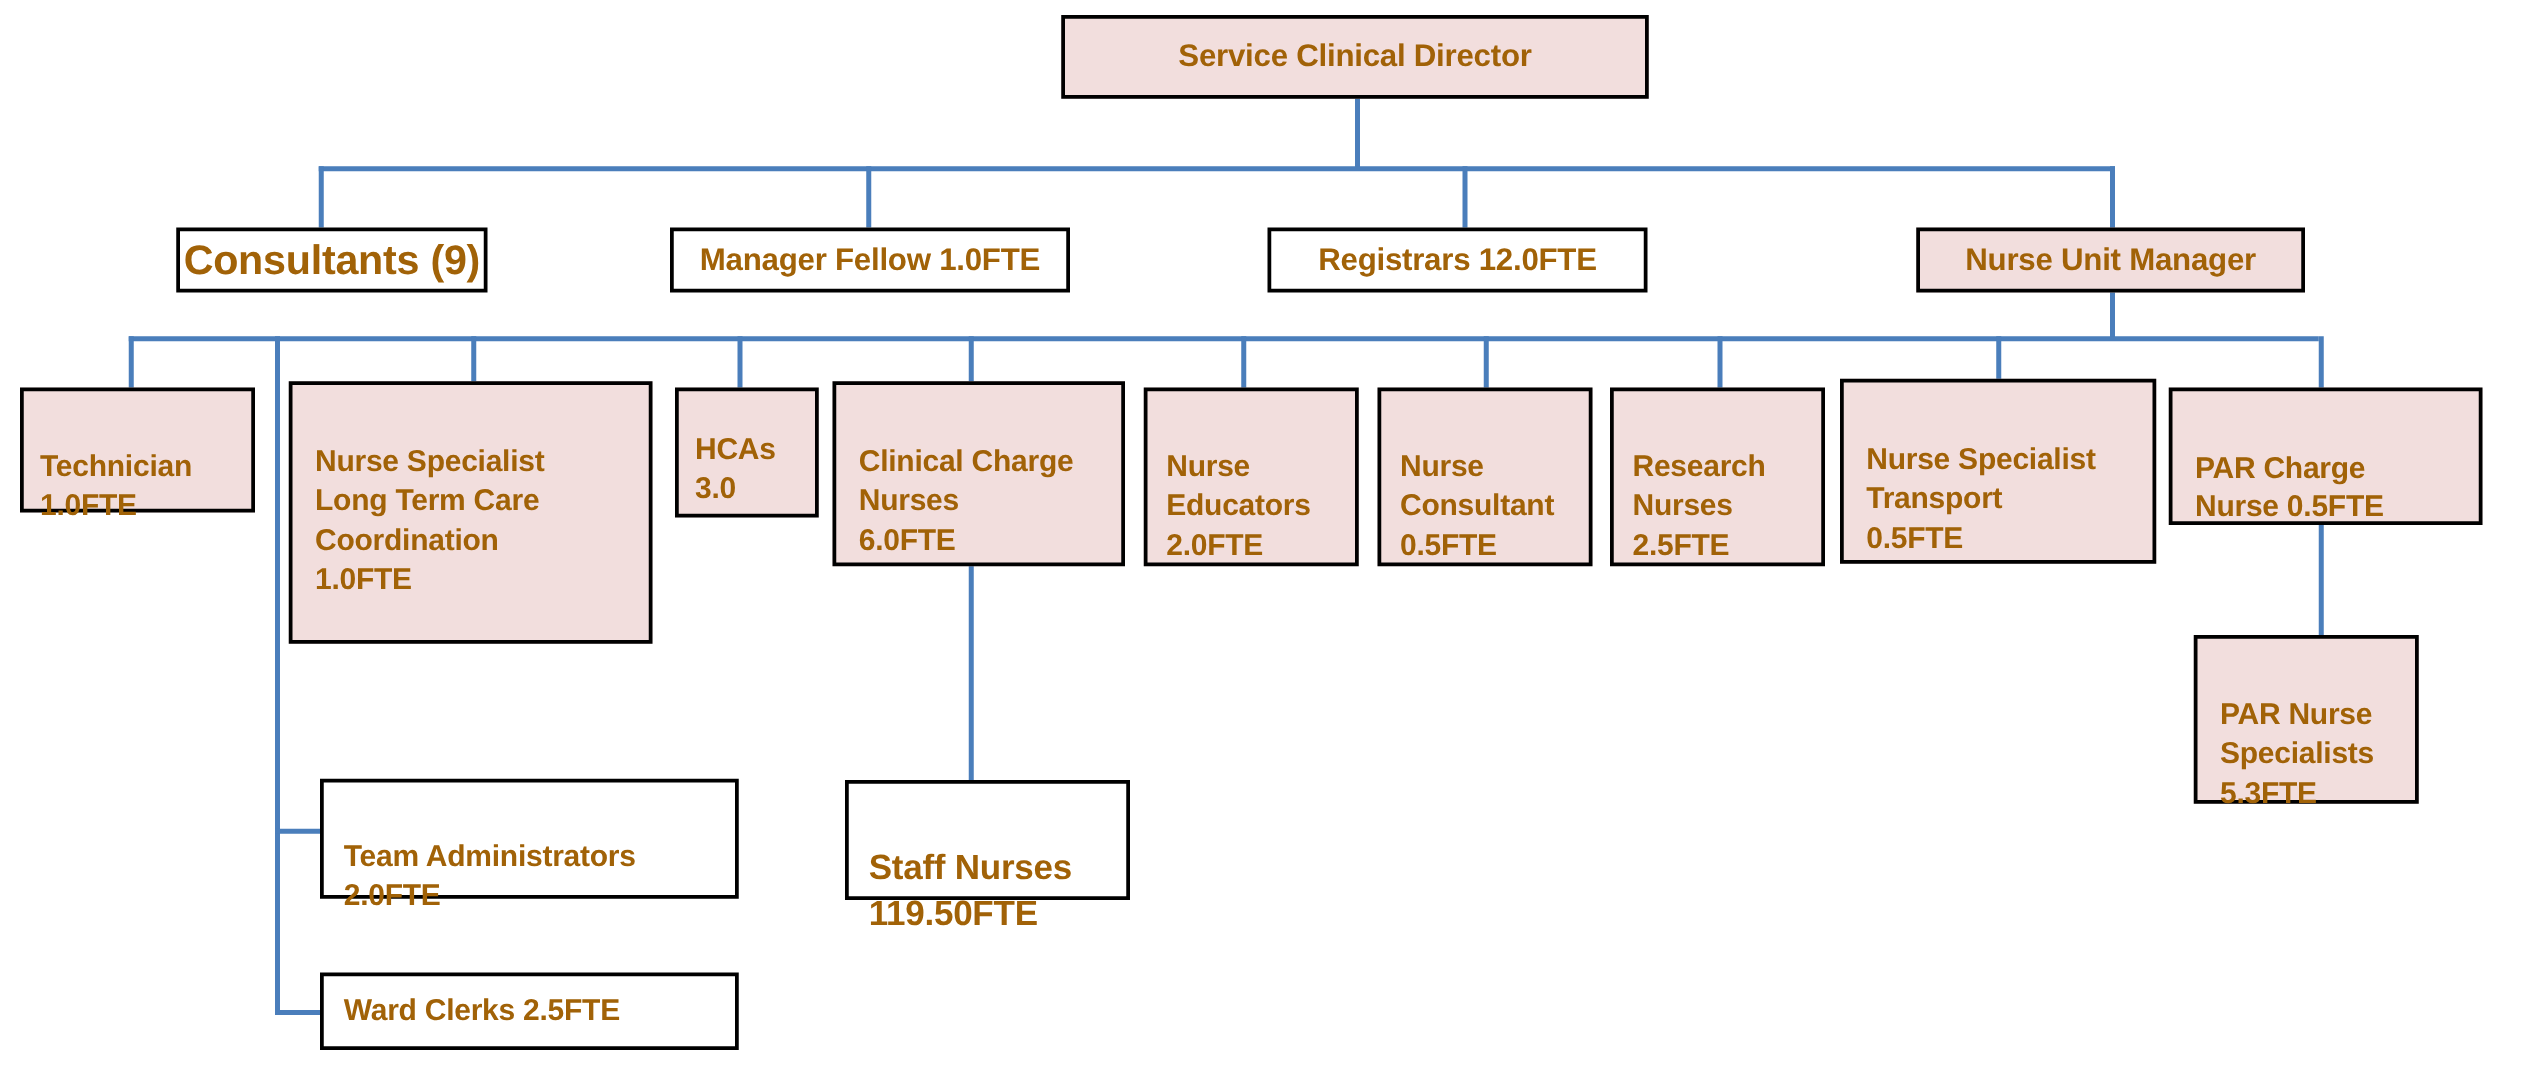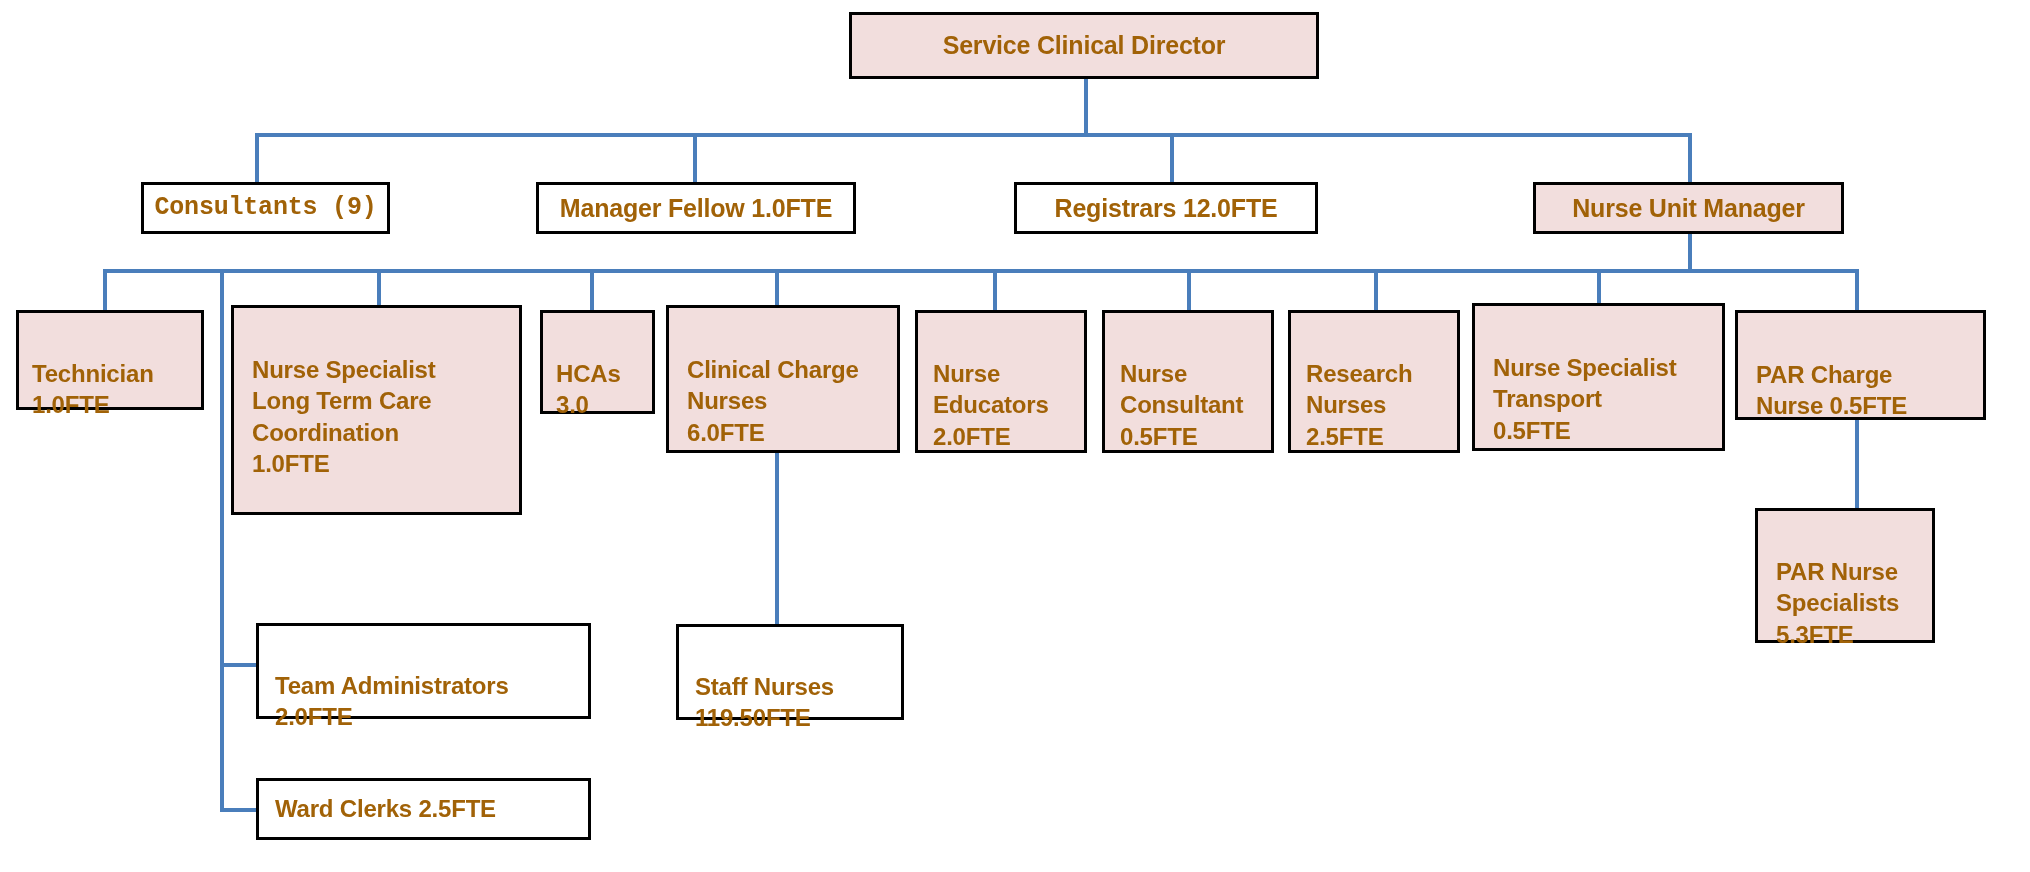--- a/index.html
+++ b/index.html
@@ -86,21 +86,21 @@
   <div class="connector h" style="left:220px; top:808px; width:38px;"></div>
 
   <div class="connector v" style="left:775px; top:452px; height:172px;"></div>
 
   <div class="connector v" style="left:1855px; top:418px; height:92px;"></div>
 
   <div class="node pink center" style="left:849px; top:12px; width:470px; height:67px; font-size:25px;">
     <span class="label">Service Clinical Director</span>
   </div>
 
-  <div class="node center" style="left:141px; top:182px; width:249px; height:52px; font-size:25px;font-family:Liberation Mono, monospace;">
+  <div class="node center" style="left:141px; top:182px; width:249px; height:52px; font-size:33px;">
     <span class="label">Consultants (9)</span>
   </div>
 
   <div class="node center" style="left:536px; top:182px; width:320px; height:52px; font-size:25px;">
     <span class="label">Manager Fellow 1.0FTE</span>
   </div>
 
   <div class="node center" style="left:1014px; top:182px; width:304px; height:52px; font-size:25px;">
     <span class="label">Registrars 12.0FTE</span>
   </div>
@@ -114,21 +114,21 @@
 1.0FTE</span>
   </div>
 
   <div class="node pink leftalign" style="left:231px; top:305px; width:291px; height:210px; font-size:24px; padding:15px 0 0 18px;">
     <span class="label">Nurse Specialist
 Long Term Care
 Coordination
 1.0FTE</span>
   </div>
 
-  <div class="node pink leftalign" style="left:540px; top:310px; width:115px; height:104px; font-size:24px; padding:14px 0 0 13px;">
+  <div class="node pink leftalign" style="left:540px; top:310px; width:115px; height:104px; font-size:24px; padding:0 0 0 13px;">
     <span class="label">HCAs
 3.0</span>
   </div>
 
   <div class="node pink leftalign" style="left:666px; top:305px; width:234px; height:148px; font-size:24px; padding:15px 0 0 18px;">
     <span class="label">Clinical Charge
 Nurses
 6.0FTE</span>
   </div>
 
@@ -165,21 +165,21 @@
     <span class="label">PAR Nurse
 Specialists
 5.3FTE</span>
   </div>
 
   <div class="node leftalign" style="left:256px; top:623px; width:335px; height:96px; font-size:24px; padding:13px 0 0 16px;">
     <span class="label">Team Administrators
 2.0FTE</span>
   </div>
 
-  <div class="node leftalign" style="left:676px; top:624px; width:228px; height:96px; font-size:24px; padding:13px 0 0 16px;">
+  <div class="node leftalign" style="left:676px; top:624px; width:228px; height:96px; font-size:28px; padding:13px 0 0 16px;">
     <span class="label">Staff Nurses
 119.50FTE</span>
   </div>
 
   <div class="node midleft" style="left:256px; top:778px; width:335px; height:62px; font-size:24px; padding-left:16px;">
     <span class="label">Ward Clerks 2.5FTE</span>
   </div>
 
 </div>
 

